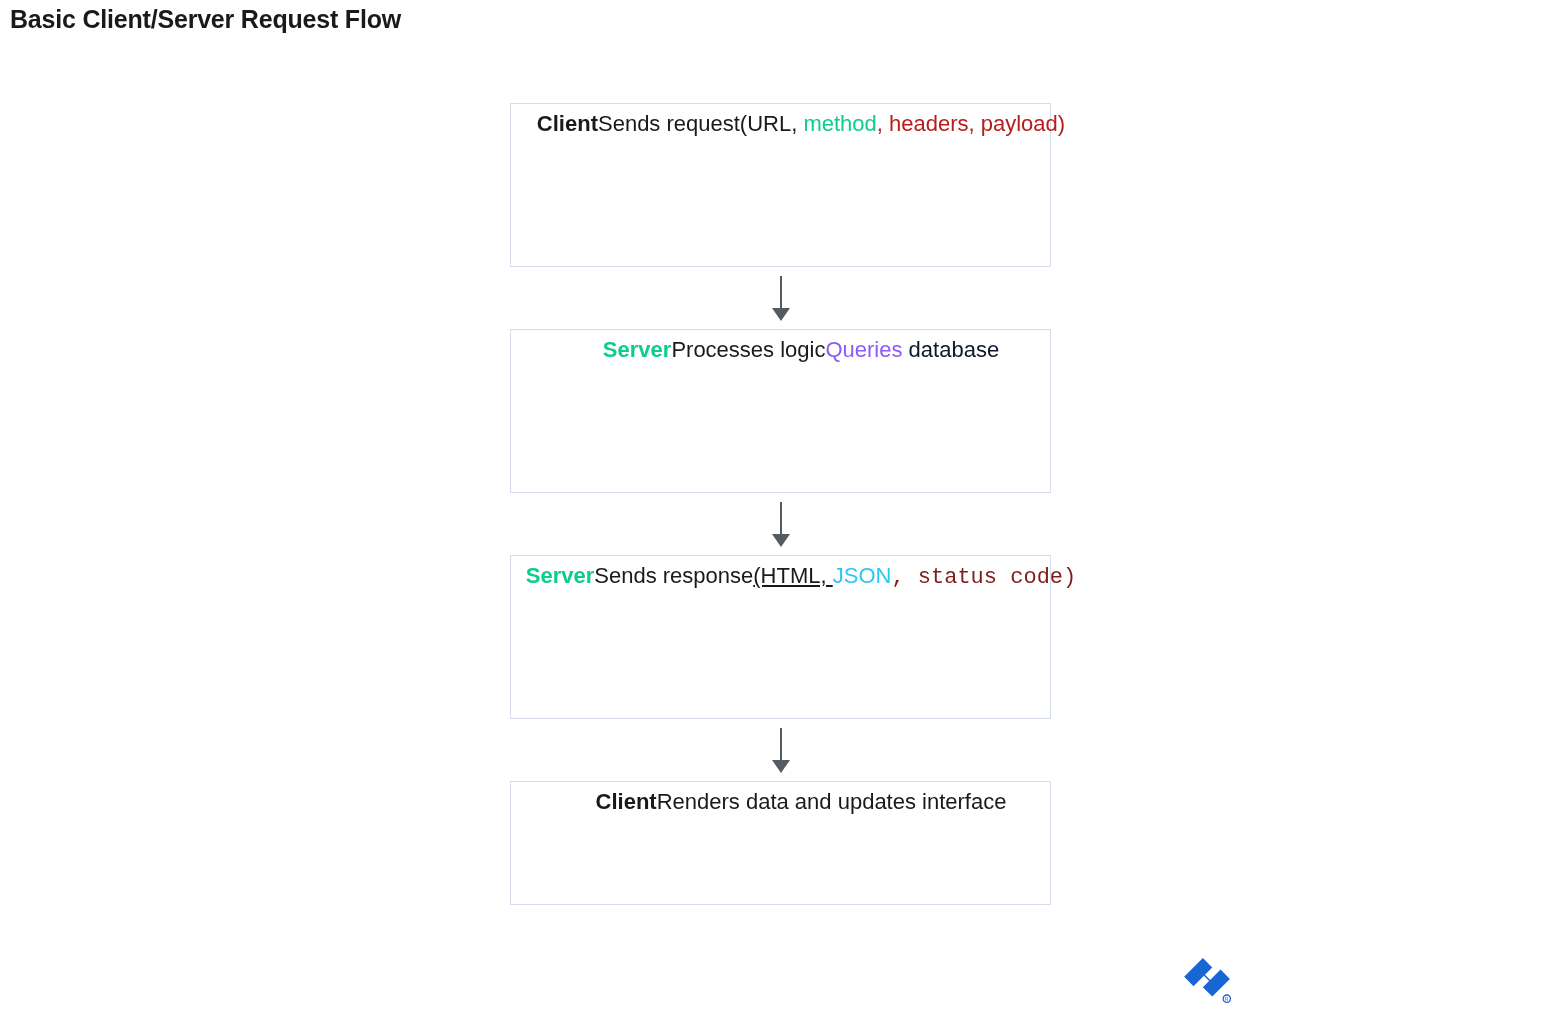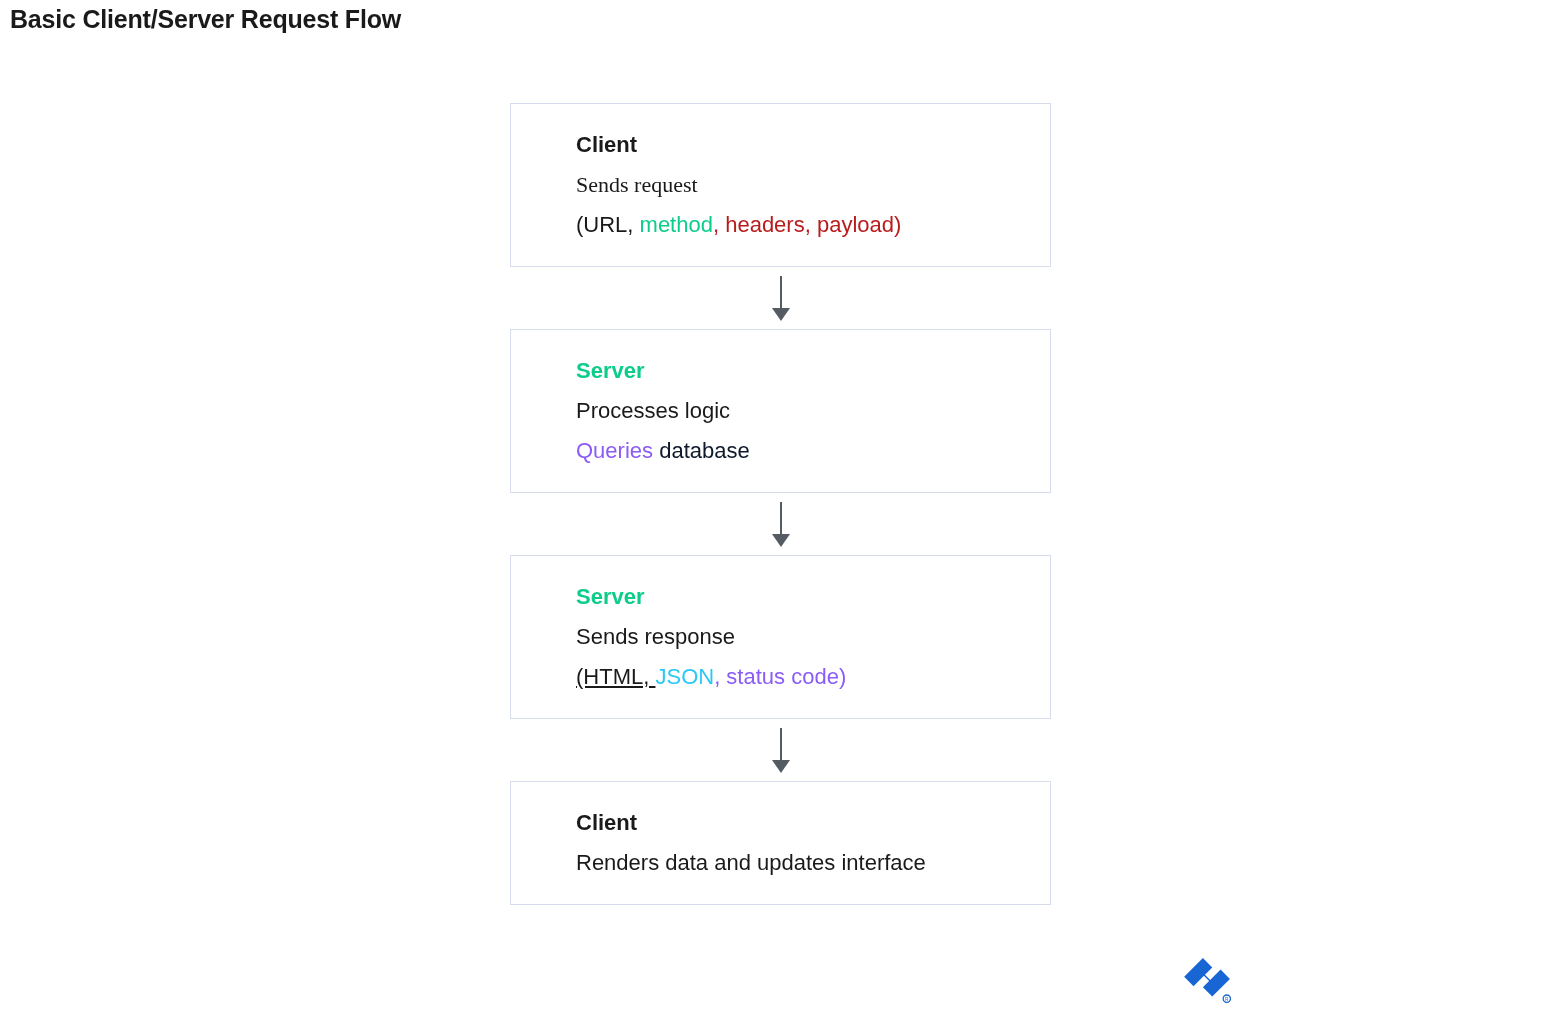--- a/index.html
+++ b/index.html
@@ -40,21 +40,20 @@
     width: 541px;
   }
 
   .flow-node {
     box-sizing: border-box;
     border: 1px solid #d6dceb;
     background: #ffffff;
     padding-left: 65px;
     padding-right: 24px;
     display: flex;
-    flex-direction: column;
     justify-content: center;
   }
 
   .flow-node.size-tall  { height: 164px; }
   .flow-node.size-short { height: 124px; }
 
   .node-title {
     font-size: 22px;
     font-weight: bold;
     color: #1a1a1a;
@@ -106,40 +105,40 @@
 </head>
 <body>
 
 <div id="diagram-canvas">
 
   <div id="page-title">Basic Client/Server Request Flow</div>
 
   <div class="flow-column" id="flow-column">
       <div class="flow-node size-tall" style="border-color: rgb(214, 220, 235);">
         <div class="node-title" style="color: rgb(26, 26, 26);">Client</div>
-        <div class="node-line"><span style="color: rgb(26, 26, 26); font-family: Liberation Serif, serif;">Sends request</span></div>
+        <div class="node-line"><span style="color: rgb(26, 26, 26);">Sends request</span></div>
         <div class="node-line"><span style="color: rgb(26, 26, 26);">(URL, </span><span style="color: rgb(12, 205, 137);">method</span><span style="color: #b91c1c;">, headers, payload)</span></div>
       </div>
       <div class="flow-connector">
         <div class="conn-line" style="background: rgb(85, 91, 99);"></div>
         <div class="conn-head" style="border-top-color: rgb(85, 91, 99);"></div>
       </div>
       <div class="flow-node size-tall" style="border-color: rgb(214, 220, 235);">
         <div class="node-title" style="color: rgb(12, 205, 137);">Server</div>
         <div class="node-line"><span style="color: rgb(26, 26, 26);">Processes logic</span></div>
         <div class="node-line"><span style="color: #8b5cf6;">Queries </span><span style="color: #0f172a;">database</span></div>
       </div>
       <div class="flow-connector">
         <div class="conn-line" style="background: rgb(85, 91, 99);"></div>
         <div class="conn-head" style="border-top-color: rgb(85, 91, 99);"></div>
       </div>
       <div class="flow-node size-tall" style="border-color: rgb(214, 220, 235);">
         <div class="node-title" style="color: rgb(12, 205, 137);">Server</div>
         <div class="node-line"><span style="color: rgb(26, 26, 26); margin-top: 34px;">Sends response</span></div>
-        <div class="node-line"><span style="color: rgb(26, 26, 26); text-decoration: underline;">(HTML, </span><span style="color: rgb(44, 200, 245);">JSON</span><span style="color: #8b5cf6;">, status code)</span></div>
+        <div class="node-line"><span style="color: rgb(26, 26, 26); text-decoration: underline;">(HTML, </span><span style="color: rgb(44, 200, 245);">JSON</span><span style="color: #7f1d1d; font-family: Liberation Mono, monospace;">, status code)</span></div>
       </div>
       <div class="flow-connector">
         <div class="conn-line" style="background: rgb(85, 91, 99);"></div>
         <div class="conn-head" style="border-top-color: rgb(85, 91, 99);"></div>
       </div>
       <div class="flow-node size-short" style="border-color: rgb(214, 220, 235);">
         <div class="node-title" style="color: rgb(26, 26, 26);">Client</div>
         <div class="node-line"><span style="color: rgb(26, 26, 26);">Renders data and updates interface</span></div>
       </div>
     </div>

